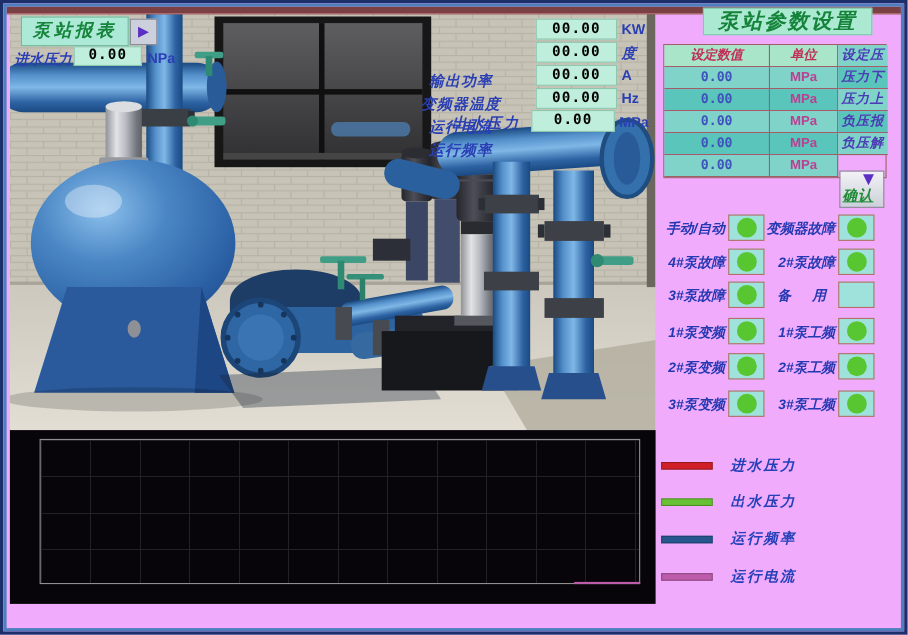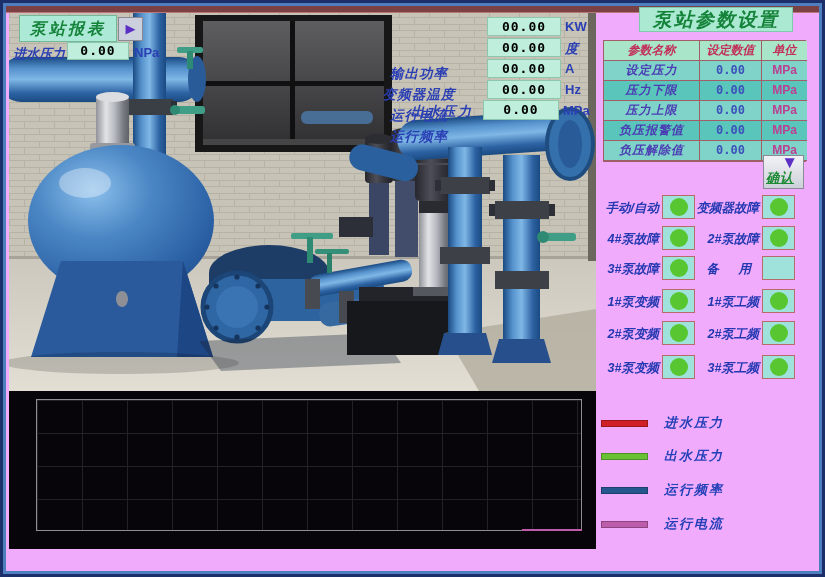--- a/index.html
+++ b/index.html
@@ -303,21 +303,20 @@
   <div class="ovl vbox" style="left:484px;top:77px;width:74px;height:19px;line-height:17px;">00.00</div>
   <div class="ovl cn lbl13" style="left:562px;top:79px;font-style:normal;">Hz</div>
 
   <div class="ovl cn lbl14" style="left:408px;top:100px;letter-spacing:2px;">出水压力</div>
   <div class="ovl vbox" style="left:480px;top:97px;width:76px;height:20px;line-height:18px;">0.00</div>
   <div class="ovl cn lbl13" style="left:560px;top:100px;font-style:normal;">MPa</div>
 
   <div class="panel-title">泵站参数设置</div>
 
   <div class="ptable">
-    <div class="cell hdr">参数名称</div>
     <div class="cell hdr">设定数值</div>
     <div class="cell hdr">单位</div>
 
     <div class="cell row-a pname">设定压力</div>
     <div class="cell row-a pval">0.00</div>
     <div class="cell row-a punit">MPa</div>
 
     <div class="cell row-b pname">压力下限</div>
     <div class="cell row-b pval">0.00</div>
     <div class="cell row-b punit">MPa</div>

